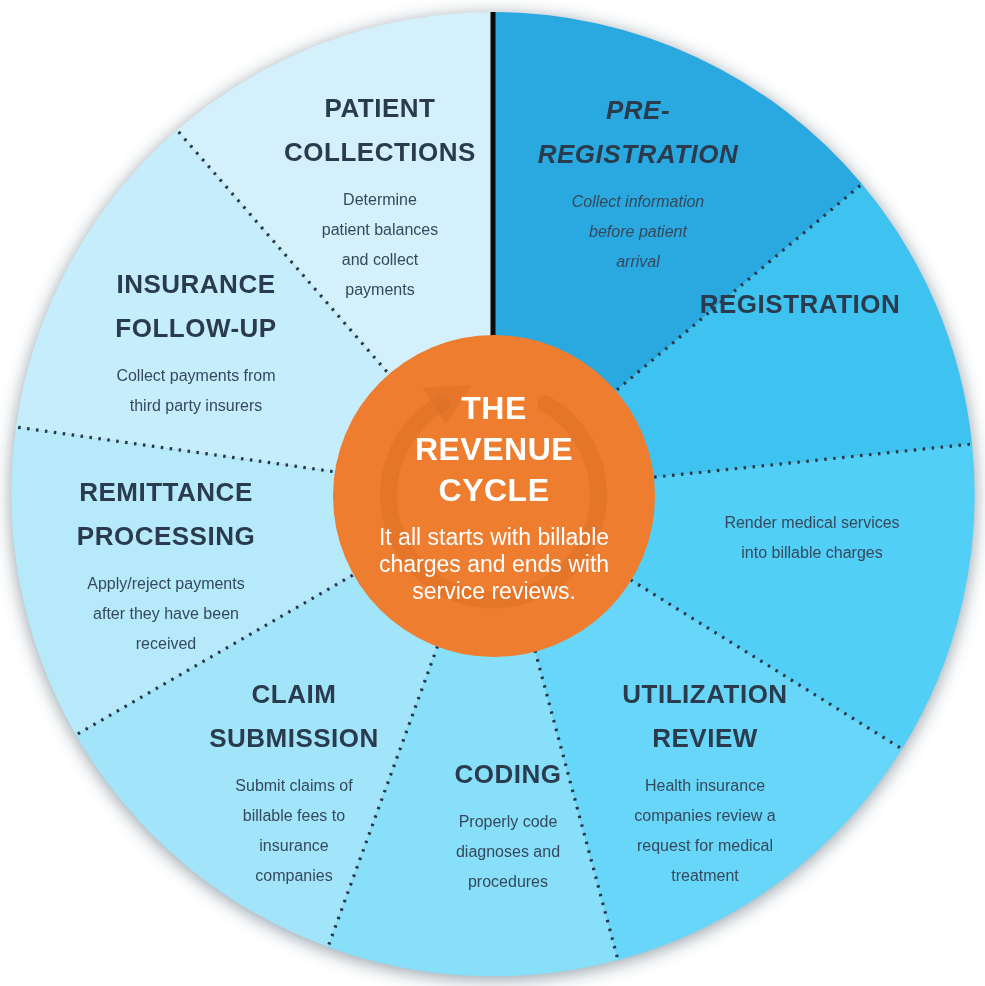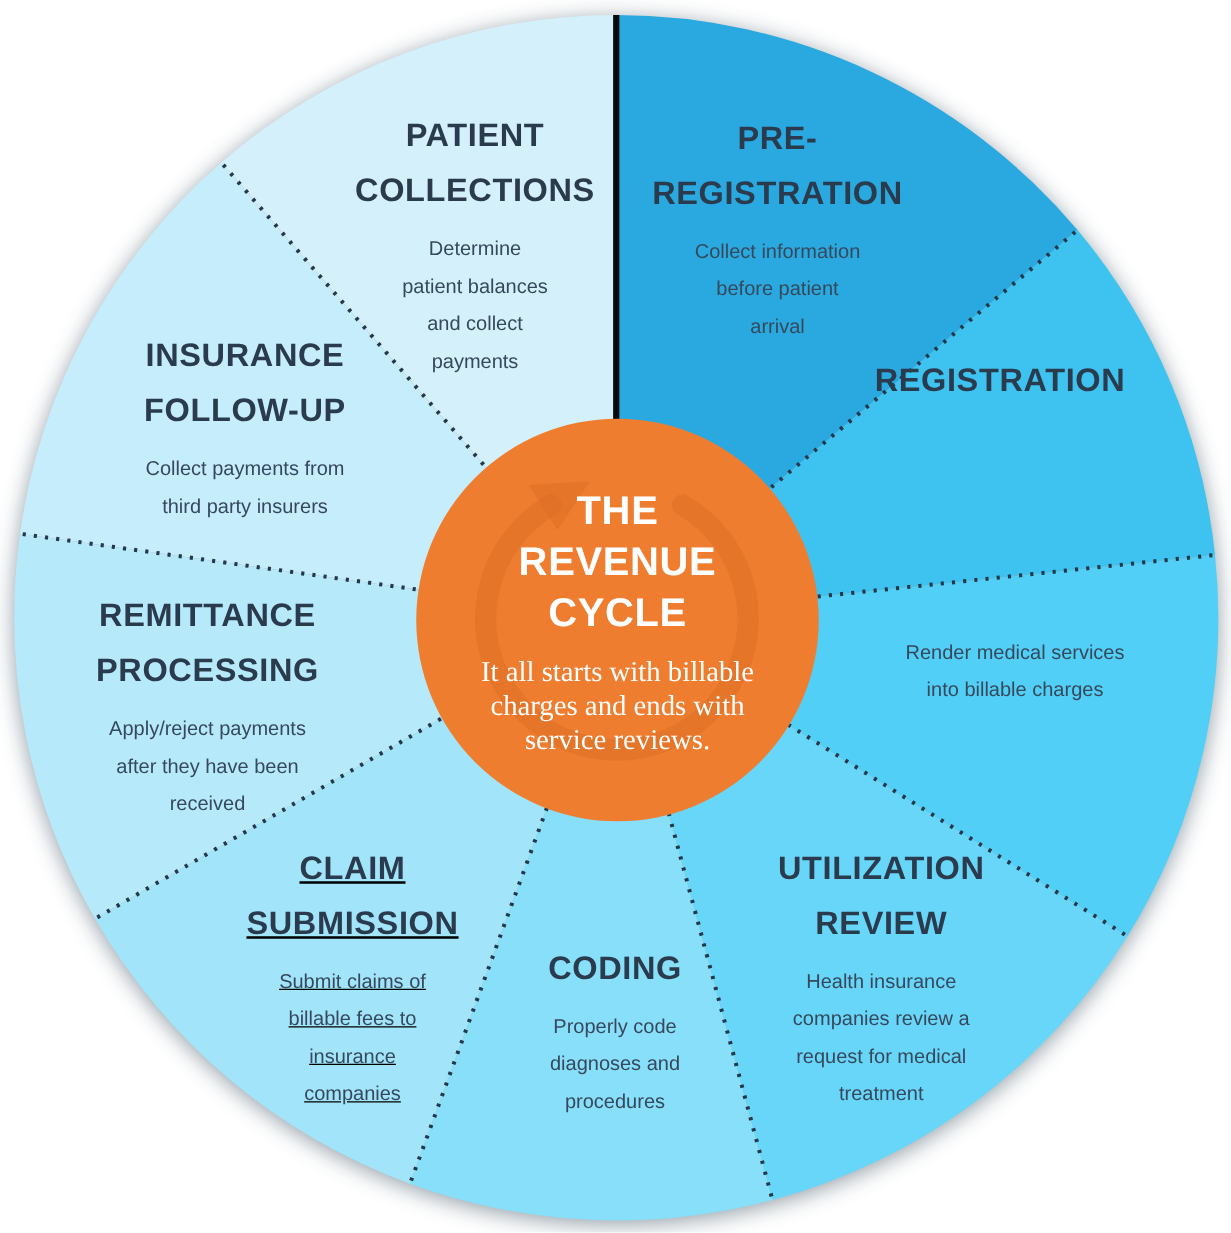--- a/index.html
+++ b/index.html
@@ -76,29 +76,28 @@
     letter-spacing: 0.5px;
     color: var(--center-text, #ffffff);
     white-space: pre-line;
   }
   .center-desc {
     margin-top: 13px;
     font-size: 23px;
     line-height: 27px;
     color: var(--center-text, #ffffff);
     white-space: pre-line;
-    font-family: Liberation Serif, serif;
   }
   
-  .lb-pre-registration     { left: 492px; top: 88px;  width: 260px; }
+  .lb-pre-registration     { left: 508px; top: 88px;  width: 260px; font-style: italic; }
   .lb-registration         { left: 660px; top: 282px; width: 280px; }
   .lb-charge-capture       { left: 652px; top: 497px; width: 320px; }
   .lb-utilization-review   { left: 570px; top: 672px; width: 270px; }
-  .lb-coding               { left: 372px; top: 752px; width: 240px; }
-  .lb-claim-submission     { left: 152px; top: 672px; width: 260px; text-decoration: underline; }
+  .lb-coding               { left: 388px; top: 752px; width: 240px; }
+  .lb-claim-submission     { left: 164px; top: 672px; width: 260px; }
   .lb-remittance-processing{ left: 16px;  top: 470px; width: 300px; }
   .lb-insurance-follow-up  { left: 41px;  top: 262px; width: 310px; }
   .lb-patient-collections  { left: 250px; top: 86px;  width: 260px; }
 </style>
 </head>
 <body>
 
 <div class="stage">
 
   <svg class="wheel" width="985" height="986" viewBox="0 0 985 986">

